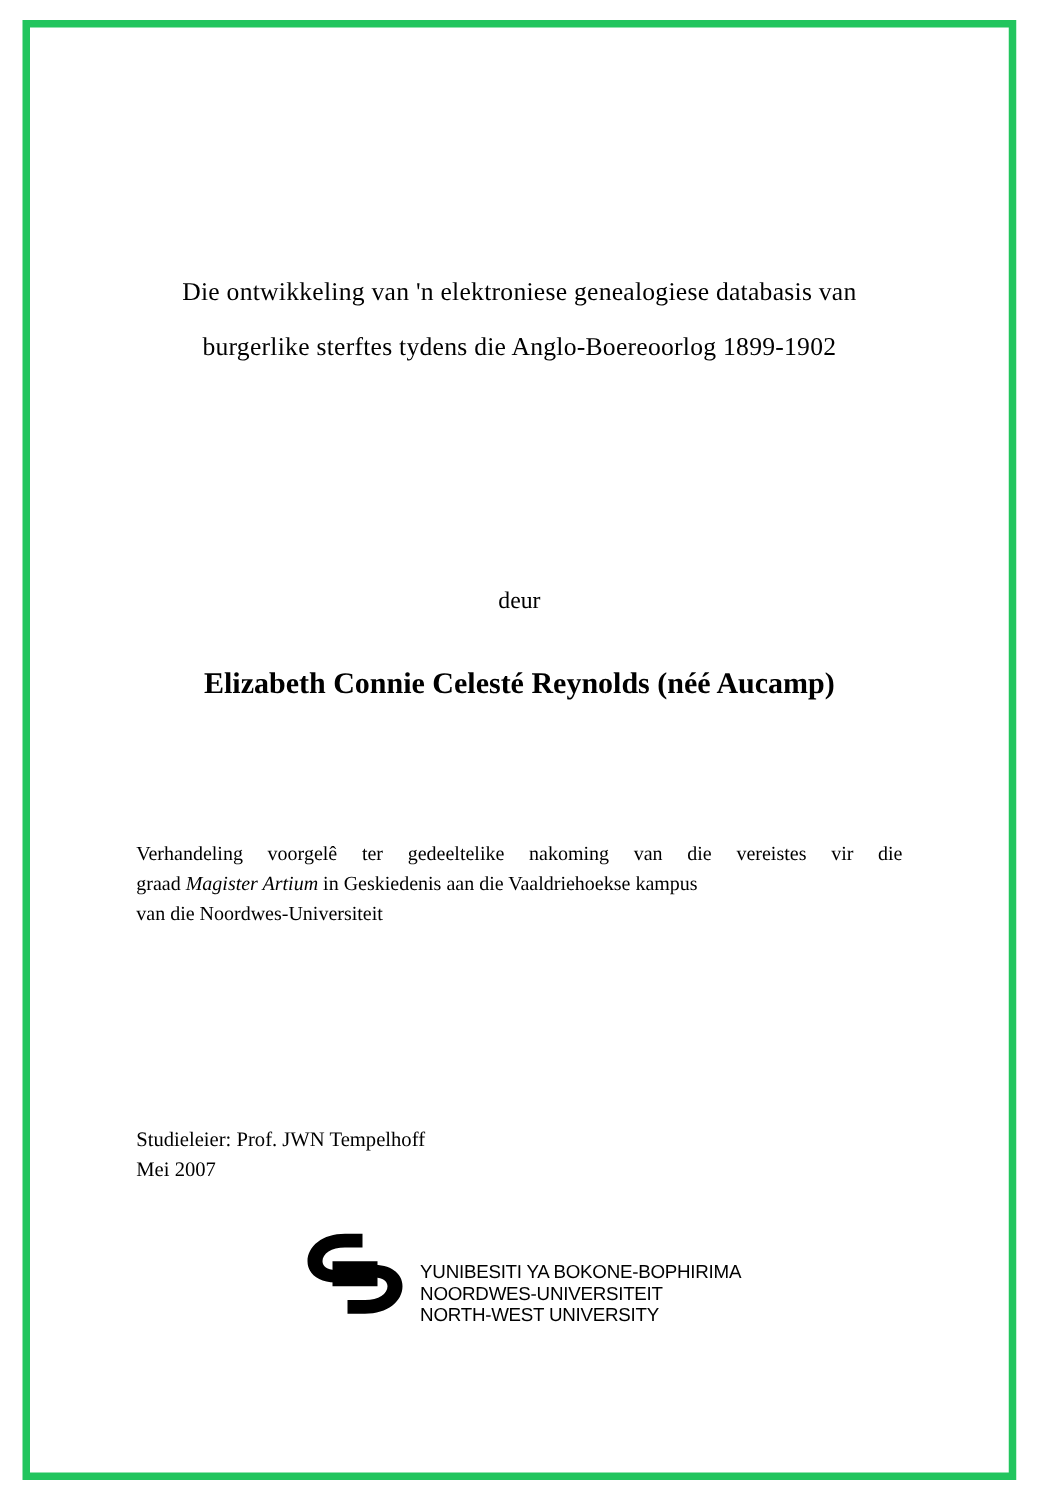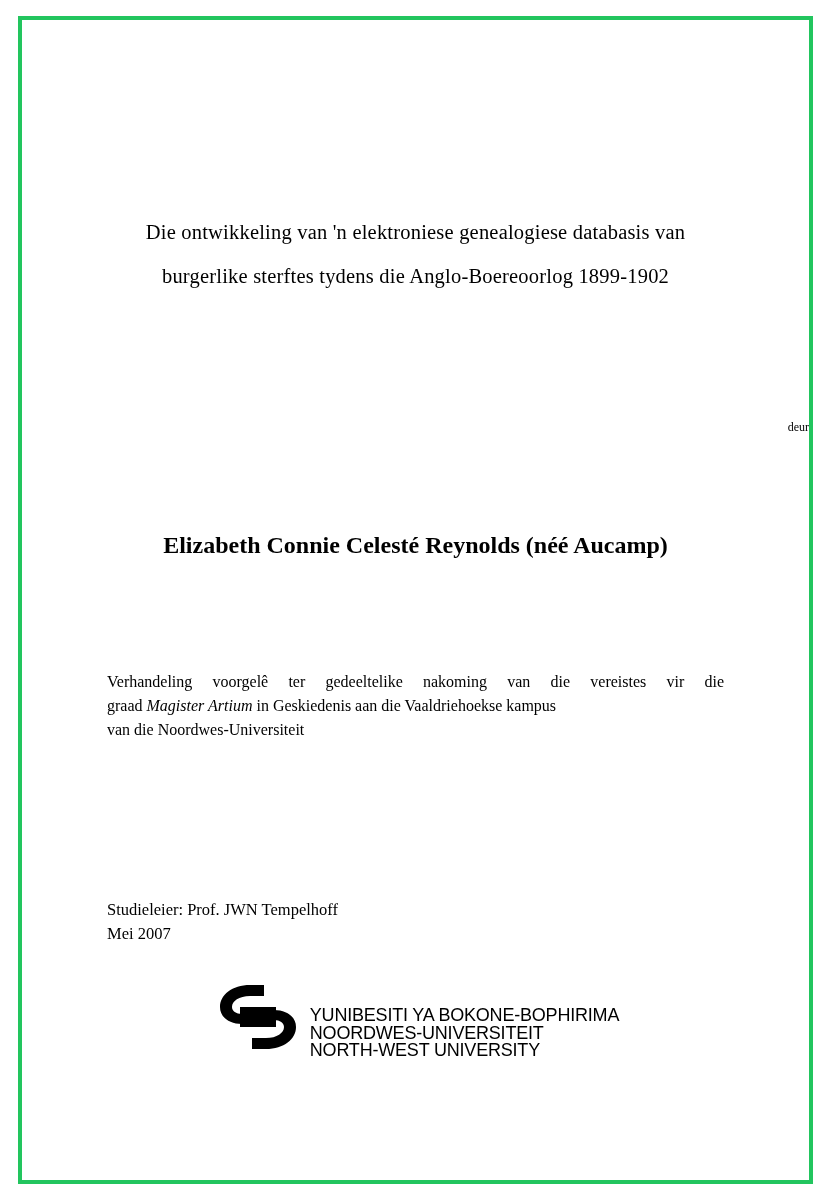--- a/index.html
+++ b/index.html
@@ -14,21 +14,21 @@
     color: #000000;
     position: relative;
     overflow: hidden;
   }
   .page-frame {
     position: absolute;
     left: 18px;
     top: 16px;
     width: 795px;
     height: 1168px;
-    border: 4px solid #22c55e;
+    border: 6px solid #22c55e;
     box-sizing: border-box;
     background: #ffffff;
   }
   .page-inner {
     position: absolute;
     left: 0;
     top: 0;
     right: 0;
     bottom: 0;
     padding: 0 85px;
@@ -44,23 +44,23 @@
   .title-line {
     font-size: 20.5px;
     line-height: 44px;
     letter-spacing: 0.2px;
     white-space: nowrap;
   }
   .byline-label {
     position: absolute;
     left: 0;
     right: 0;
-    top: 400px;
-    text-align: right;
-    font-size: 12px;
+    top: 448px;
+    text-align: center;
+    font-size: 19px;
   }
   .author-name {
     position: absolute;
     left: 0;
     right: 0;
     top: 512px;
     text-align: center;
     font-size: 24px;
     font-weight: bold;
   }
@@ -107,21 +107,21 @@
     align-items: center;
     gap: 6px;
   }
   .logo-mark {
     width: 92px;
     height: 72px;
     flex: 0 0 auto;
   }
   .logo-text {
     font-family: "Liberation Sans", sans-serif;
-    font-size: 18px;
+    font-size: 15px;
     line-height: 17.5px;
     letter-spacing: -0.2px;
     white-space: nowrap;
     margin-top: 32px;
   }
 </style>
 </head>
 <body>
 
 <div class="page-frame">

